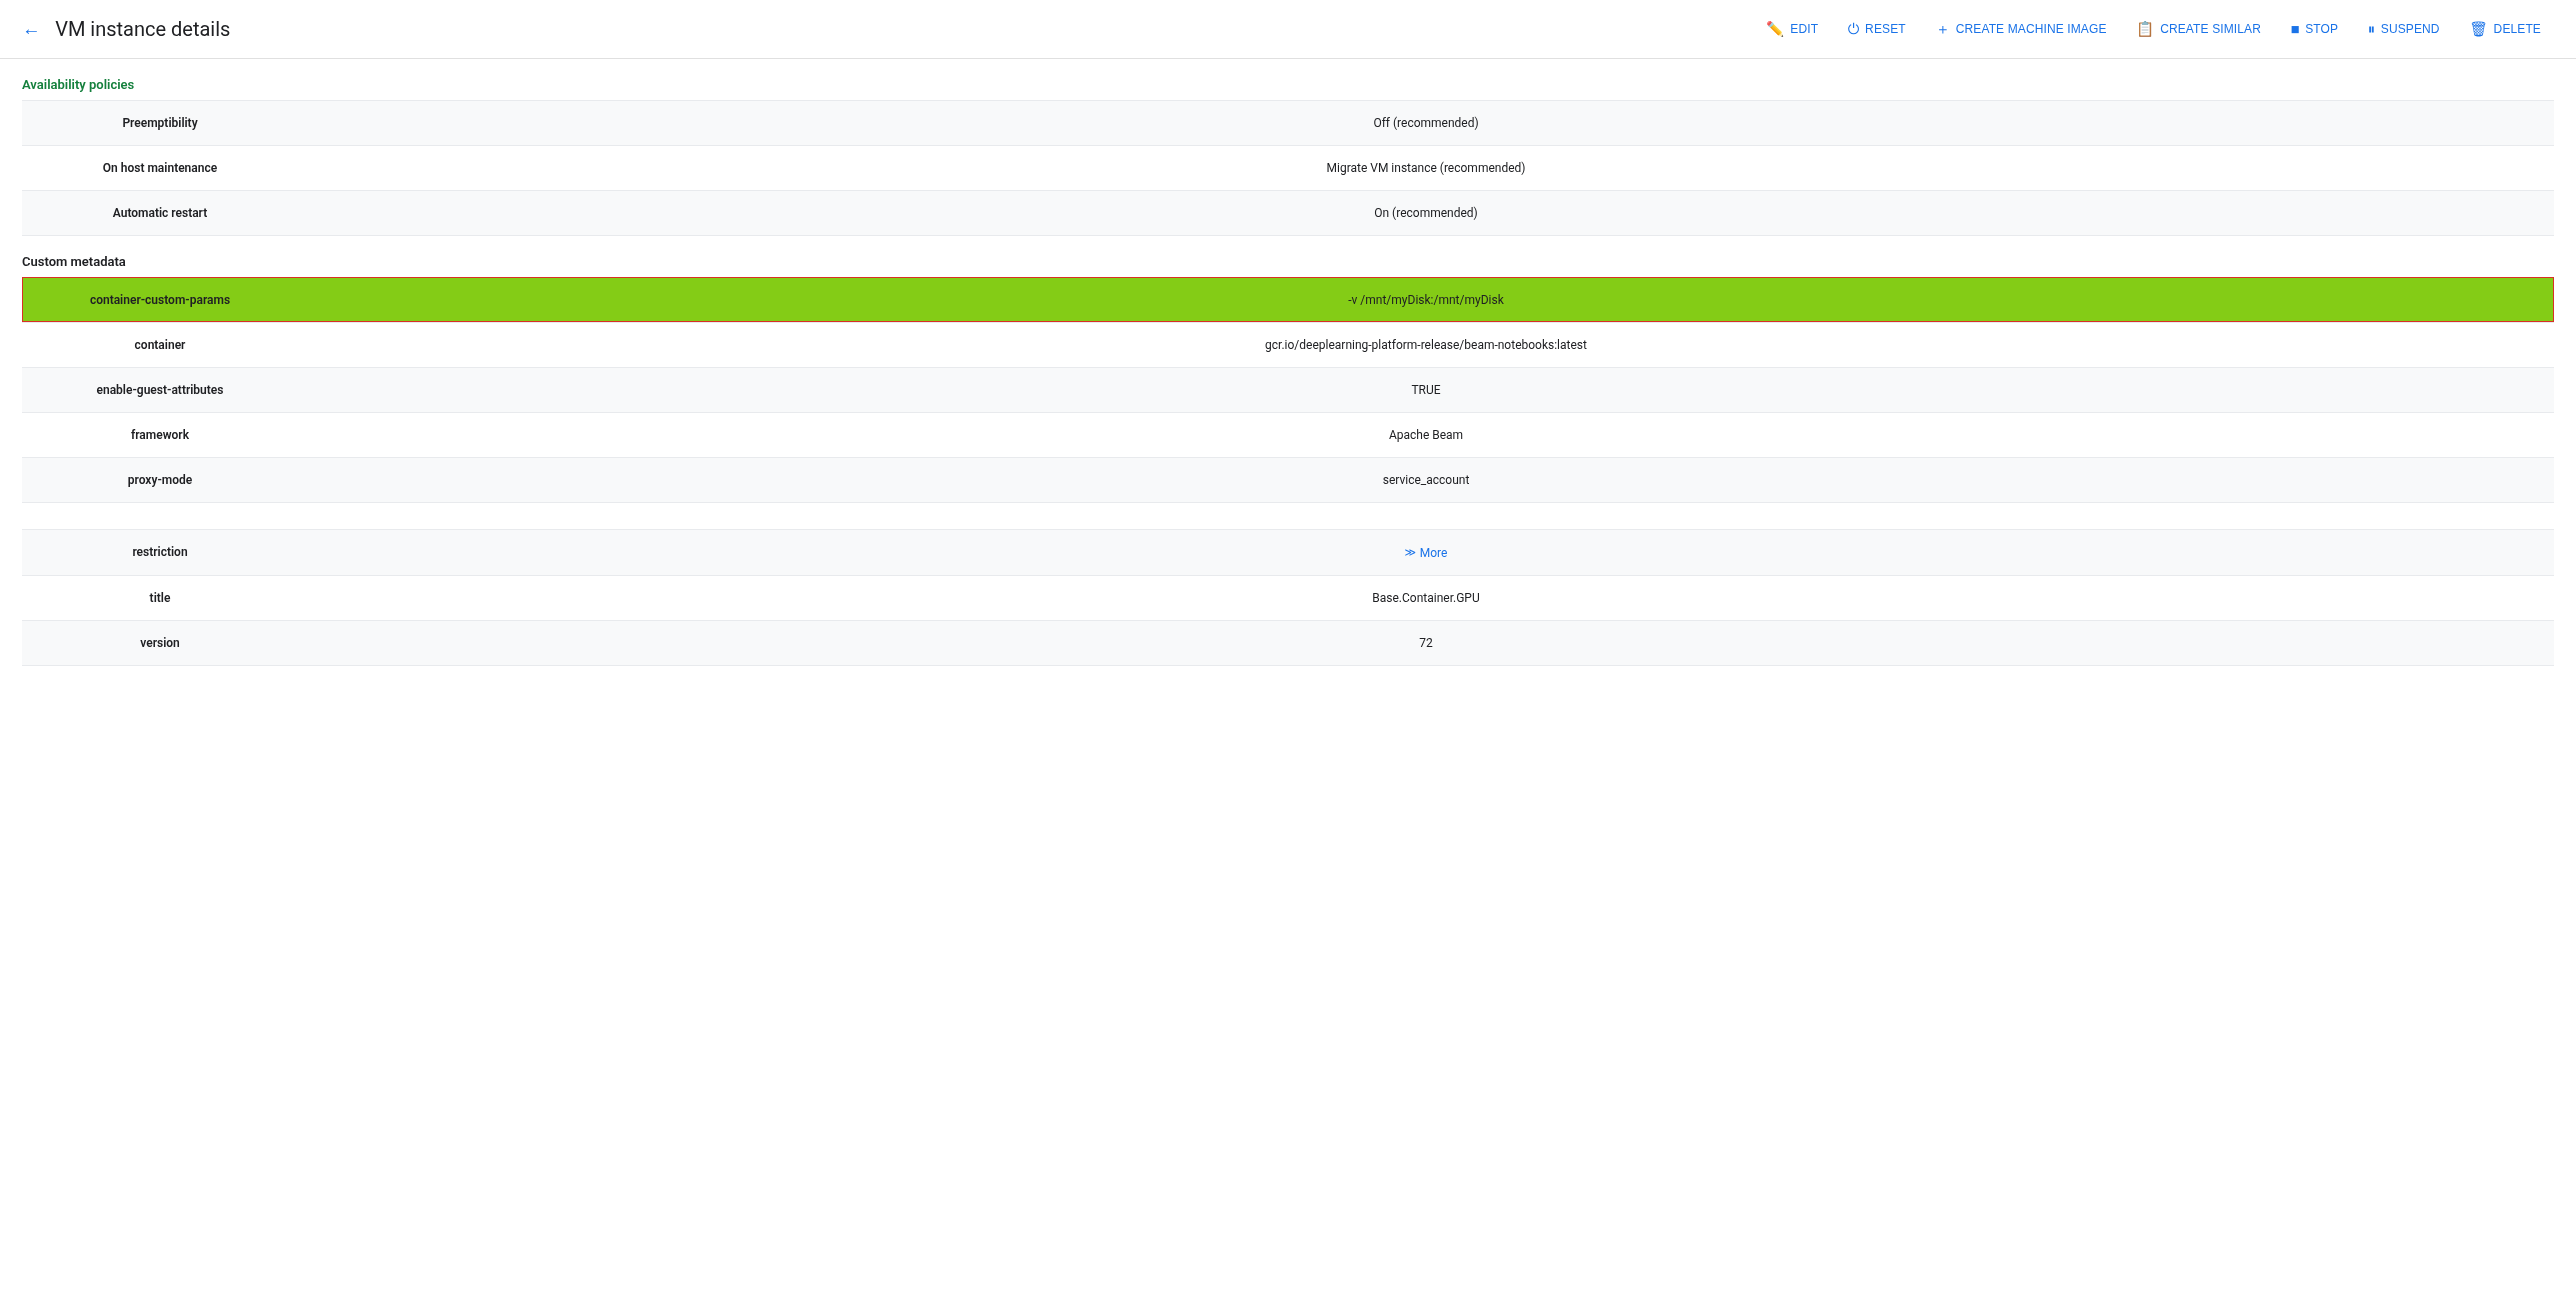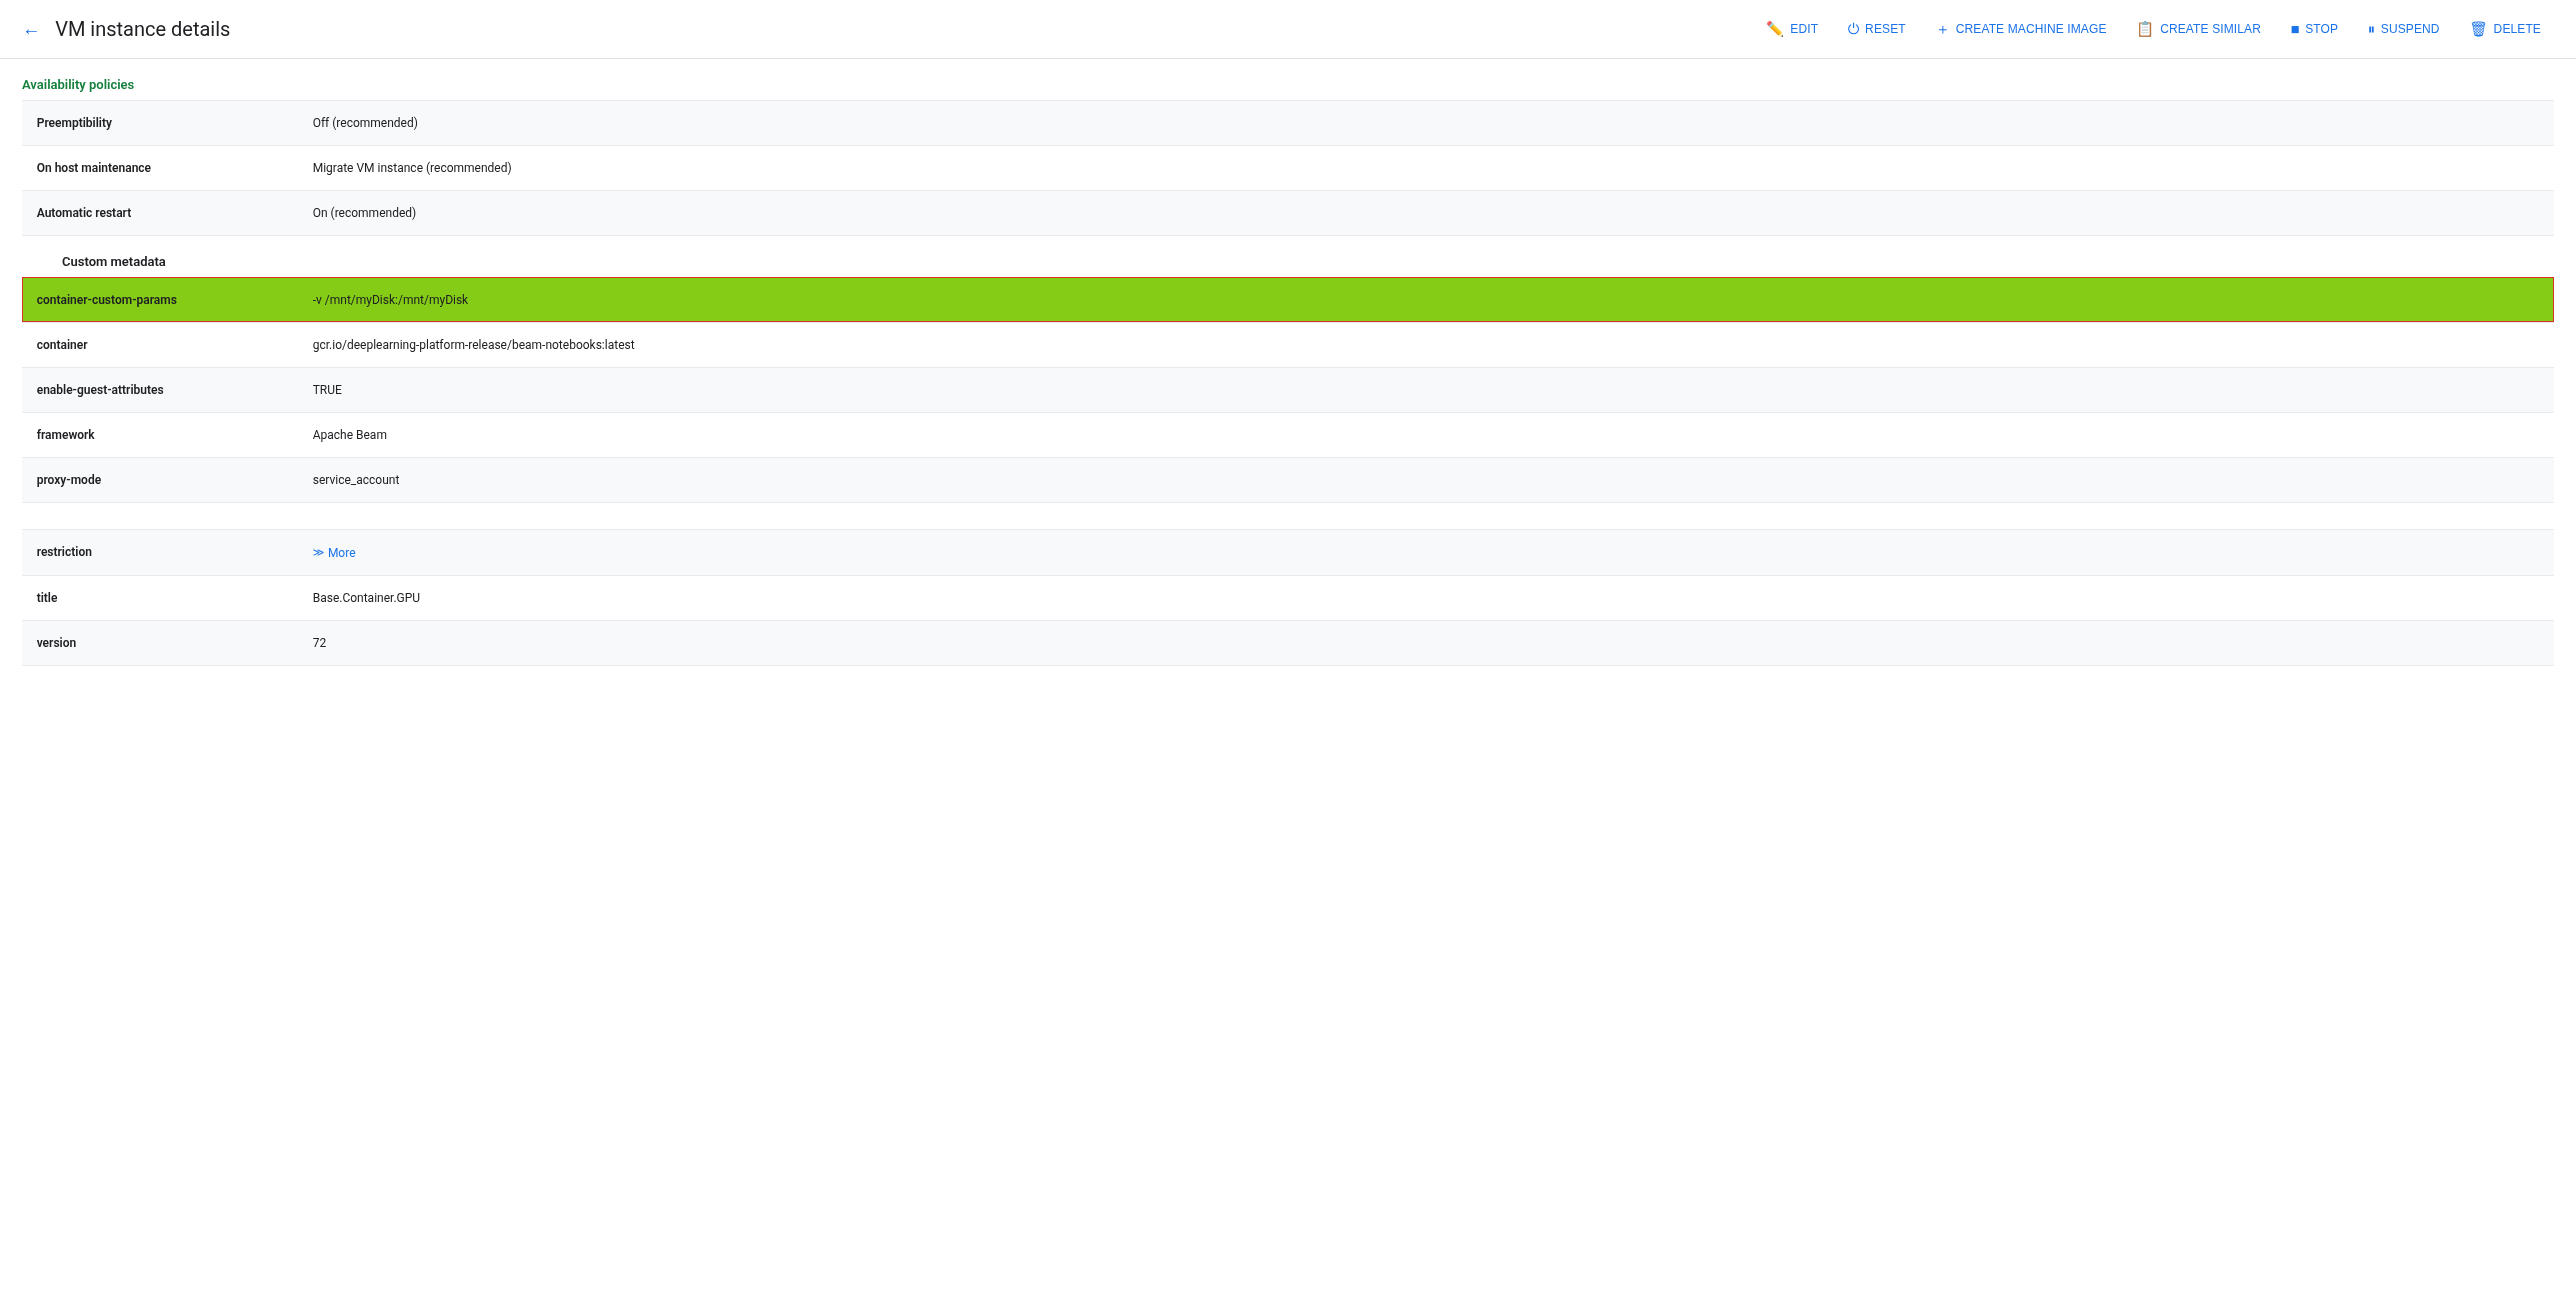--- a/index.html
+++ b/index.html
@@ -78,20 +78,21 @@
     .detail-section-title {
       font-size: 13px;
       font-weight: 600;
       color: #15803d;
       padding: 18.4px 0 7.4px 0;
     }
 
     .detail-table {
       width: 100%;
       border-collapse: collapse;
+      text-align: center;
     }
 
     .detail-table tr {
       border-bottom: 0.9px solid #e8eaed;
     }
 
     .detail-table tr:first-child {
       border-top: 0.9px solid #e8eaed;
     }
 
@@ -146,21 +147,20 @@
     .chevron-down {
       display: inline-block;
       font-size: 11px;
     }
 
     .custom-metadata-title {
       padding: 18.4px 0 7.4px 0;
       font-size: 13px;
       font-weight: 600;
       color: #202124;
-      margin-left: 40px;
     }
   </style>
 </head>
 <body>
 
 <div class="toolbar">
   <a class="toolbar-back">
     <span>←</span>
   </a>
   <span class="toolbar-title">VM instance details</span>

